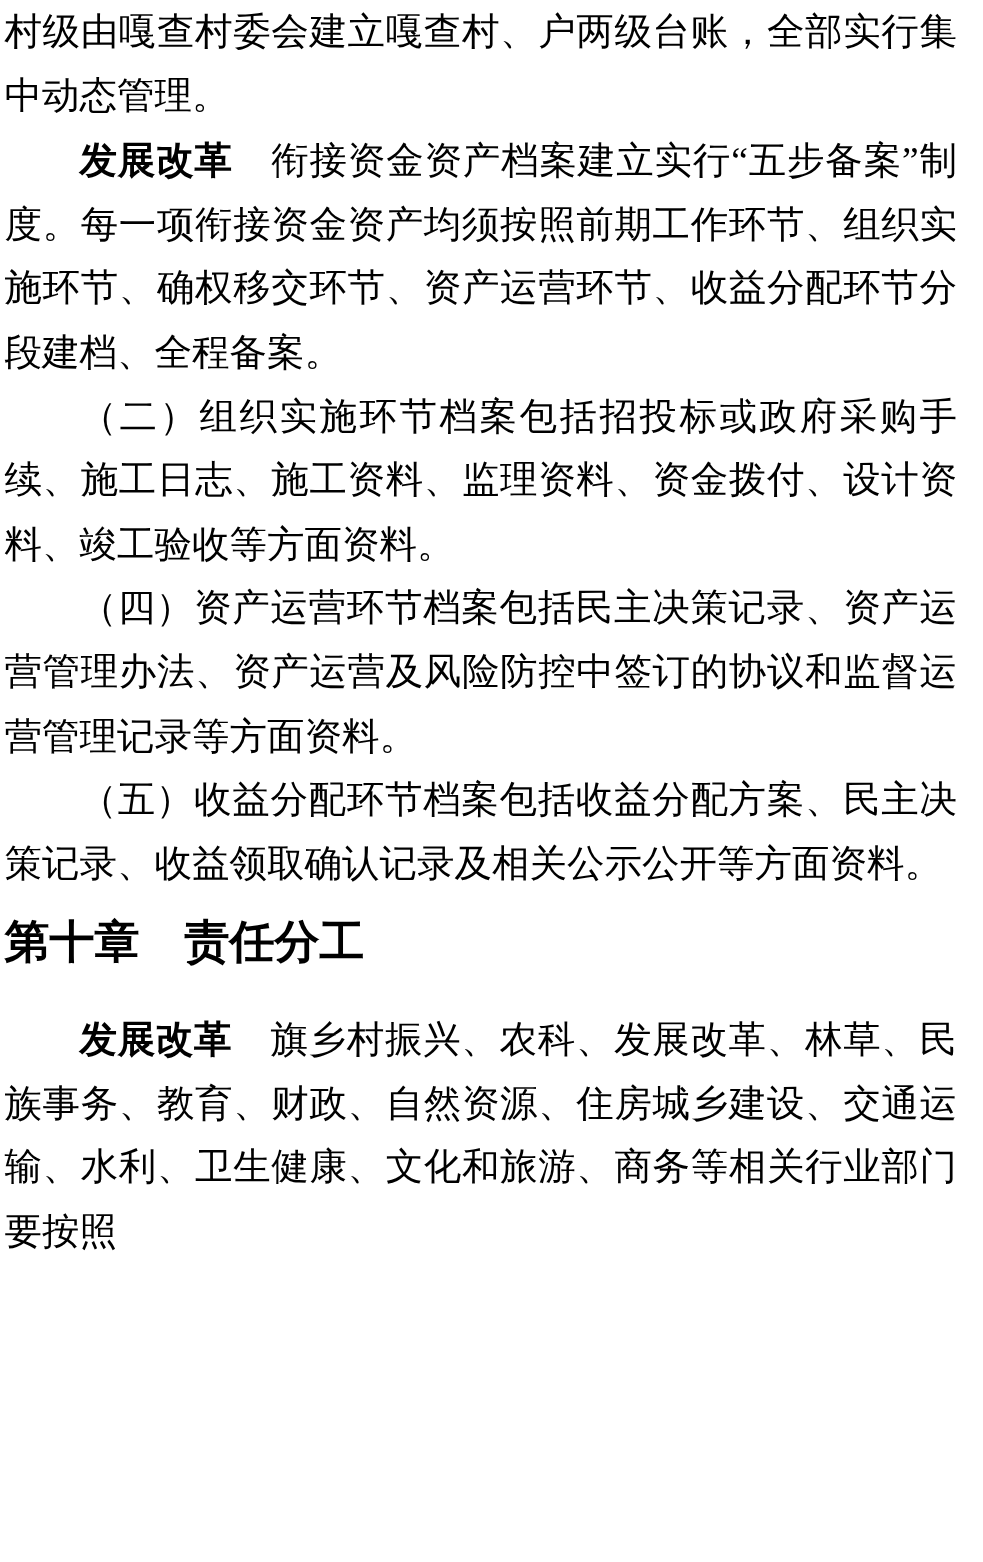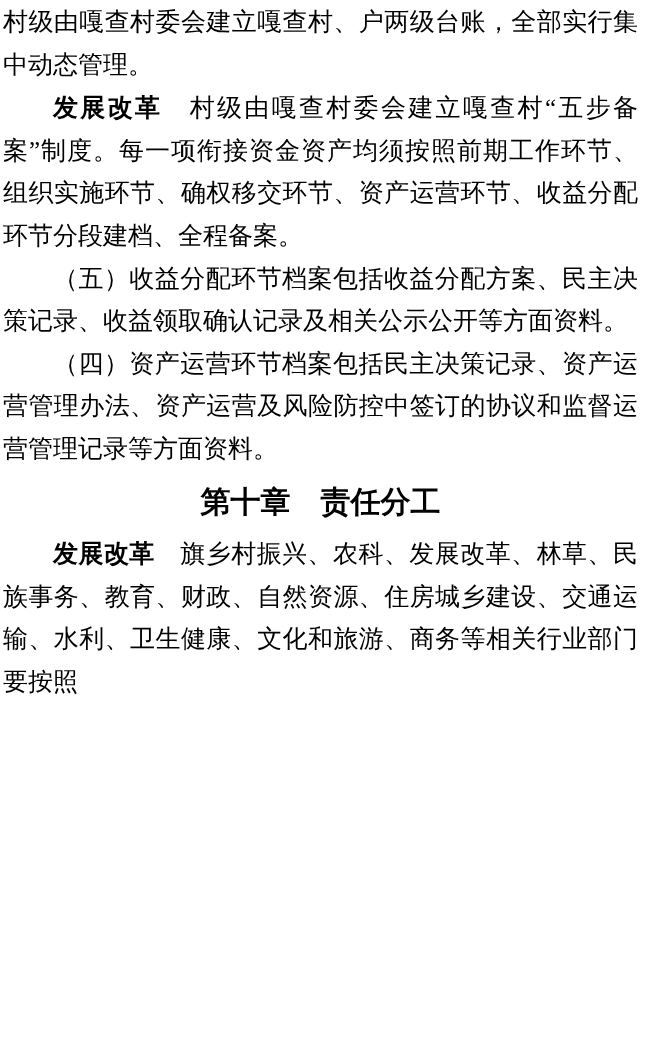--- a/index.html
+++ b/index.html
@@ -31,47 +31,48 @@
     word-break: break-all;
   }
   .para.no-indent {
     text-indent: 0;
   }
   .lead {
     font-weight: 700;
     font-family: "Liberation Sans", "DejaVu Sans", sans-serif;
   }
   .chapter {
-    margin: 10px 0 9px 0;
-    text-align: center;
+    margin: 10px 0 21px 0;
+    text-align: left;
     font-family: "Liberation Sans", "DejaVu Sans", sans-serif;
     font-weight: 700;
     font-size: 30px;
     line-height: 42.6px;
     color: #000000;
     text-indent: 0;
   }
 </style>
 </head>
 <body>
 
 <div class="page">
 
   <p class="para no-indent">村级由嘎查村委会建立嘎查村、户两级台账，全部实行集中动态管理。</p>
 
   <p class="para">
-    <span class="lead">发展改革</span><span>　村级由嘎查村委会建立嘎查村“五步备案”制度。每一项衔接资金资产均须按照前期工作环节、组织实施环节、确权移交环节、资产运营环节、收益分配环节分段建档、全程备案。</span>
+    <span class="lead">发展改革</span><span>　衔接资金资产档案建立实行“五步备案”制度。每一项衔接资金资产均须按照前期工作环节、组织实施环节、确权移交环节、资产运营环节、收益分配环节分段建档、全程备案。</span>
   </p>
 
 
+  <p class="para">（二）组织实施环节档案包括招投标或政府采购手续、施工日志、施工资料、监理资料、资金拨付、设计资料、竣工验收等方面资料。</p>
 
 
+  <p class="para">（四）资产运营环节档案包括民主决策记录、资产运营管理办法、资产运营及风险防控中签订的协议和监督运营管理记录等方面资料。</p>
+
   <p class="para">（五）收益分配环节档案包括收益分配方案、民主决策记录、收益领取确认记录及相关公示公开等方面资料。</p>
-
-  <p class="para">（四）资产运营环节档案包括民主决策记录、资产运营管理办法、资产运营及风险防控中签订的协议和监督运营管理记录等方面资料。</p>
 
   <h2 class="chapter">第十章　责任分工</h2>
 
   <p class="para">
     <span class="lead">发展改革</span><span>　旗乡村振兴、农科、发展改革、林草、民族事务、教育、财政、自然资源、住房城乡建设、交通运输、水利、卫生健康、文化和旅游、商务等相关行业部门要按照</span>
   </p>
 
 </div>
 
 </body></html>

